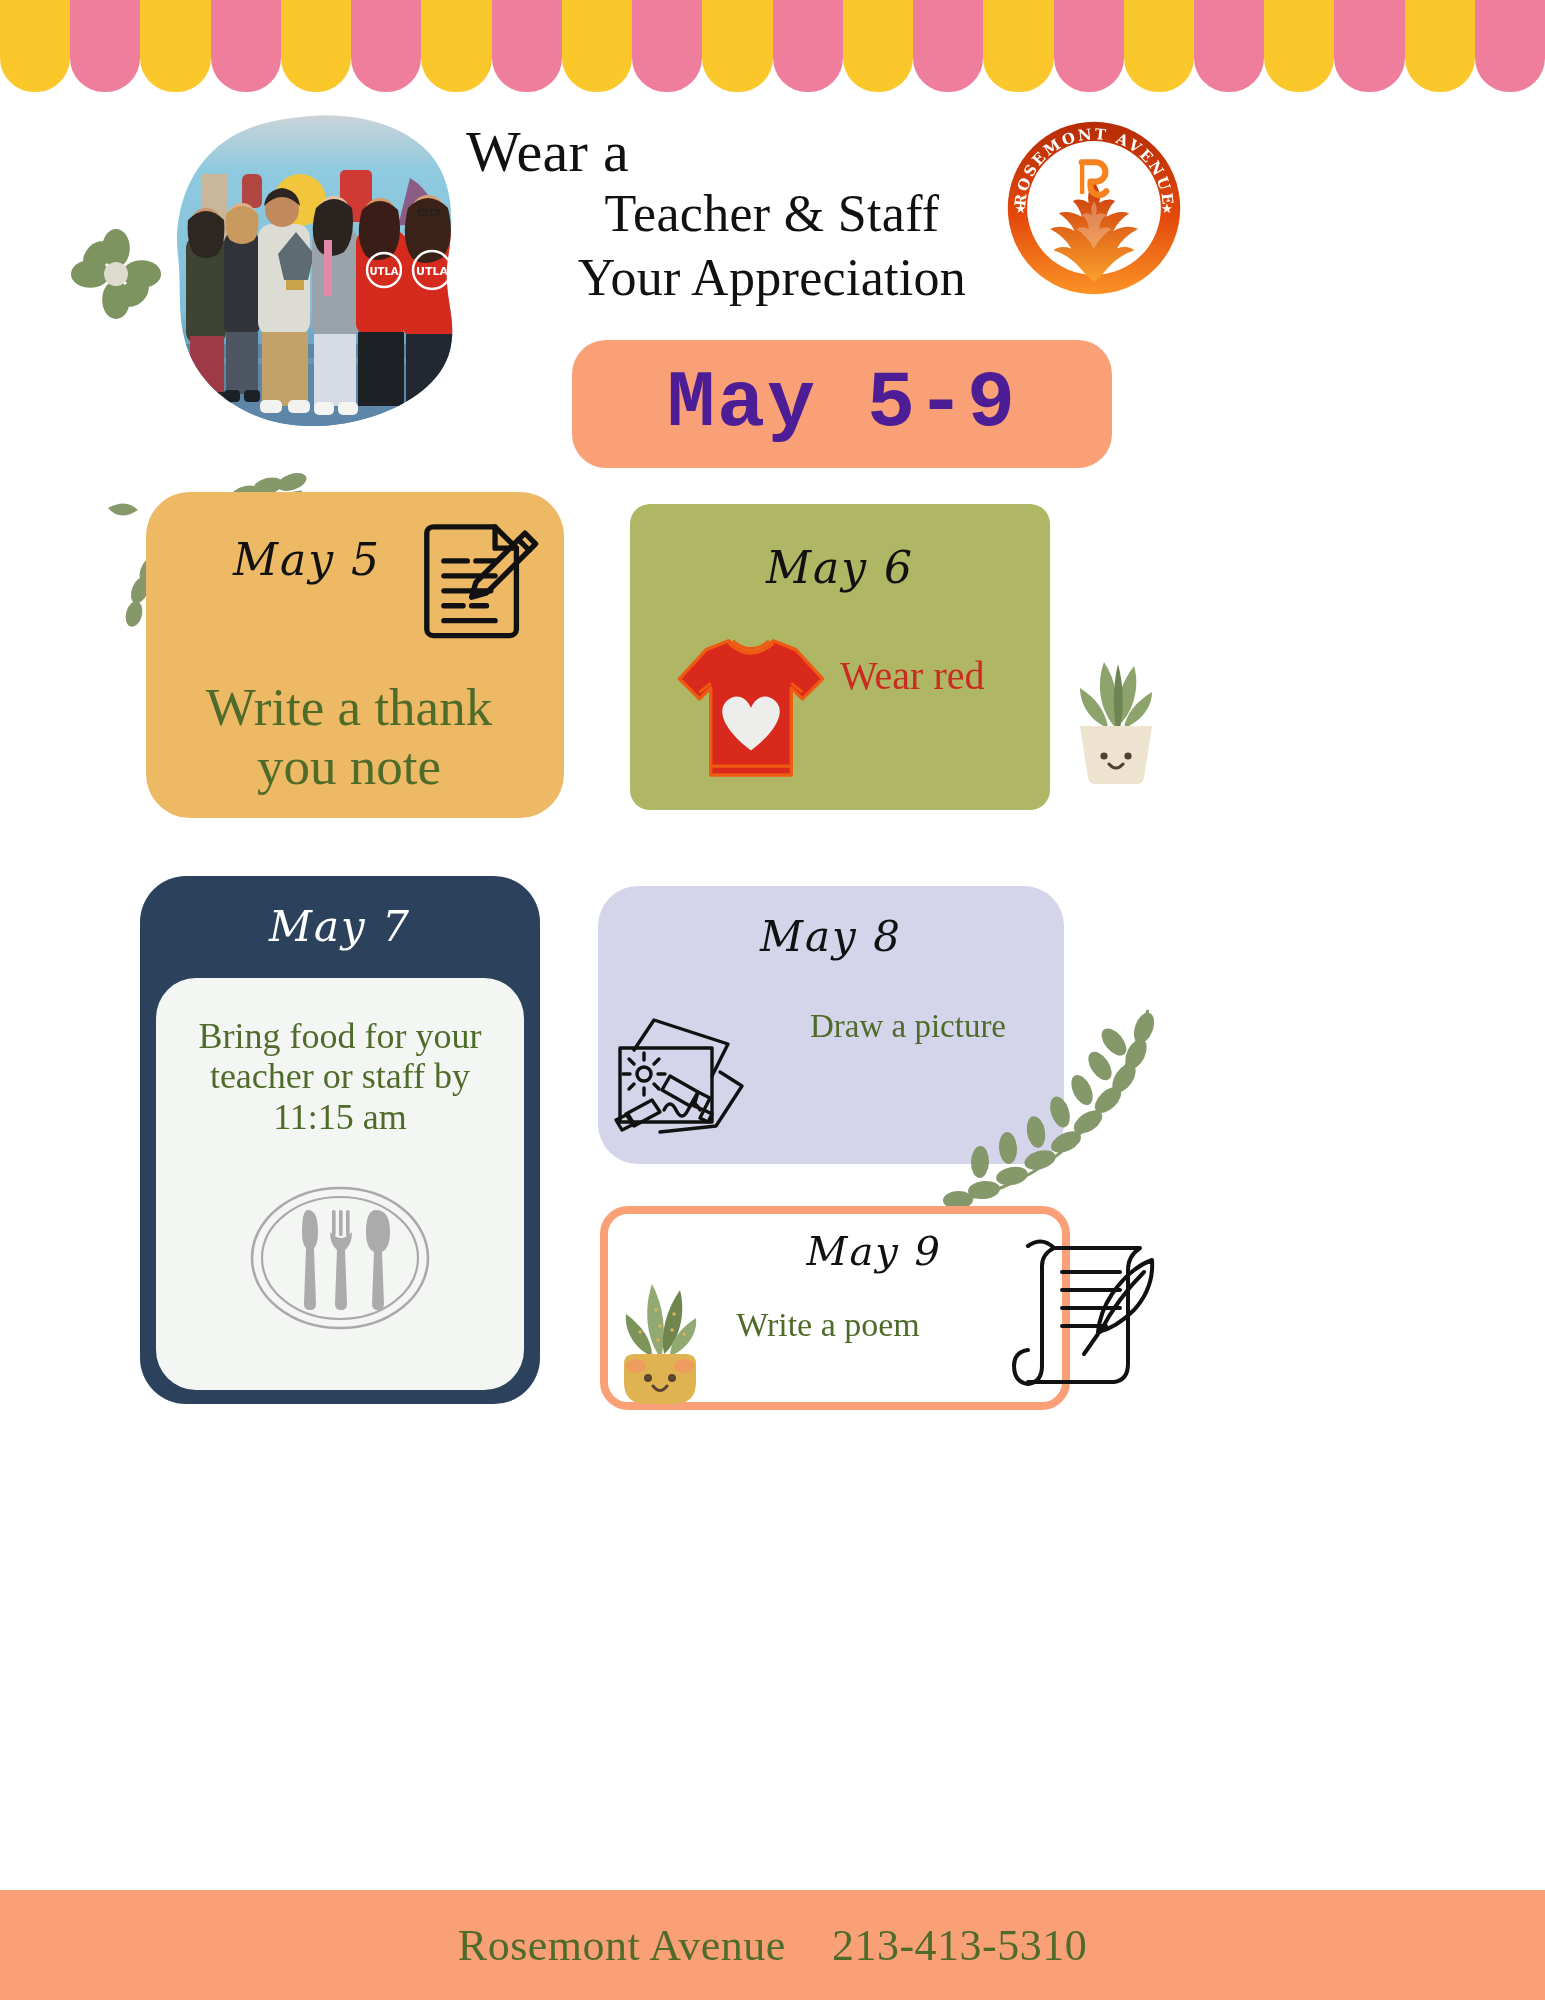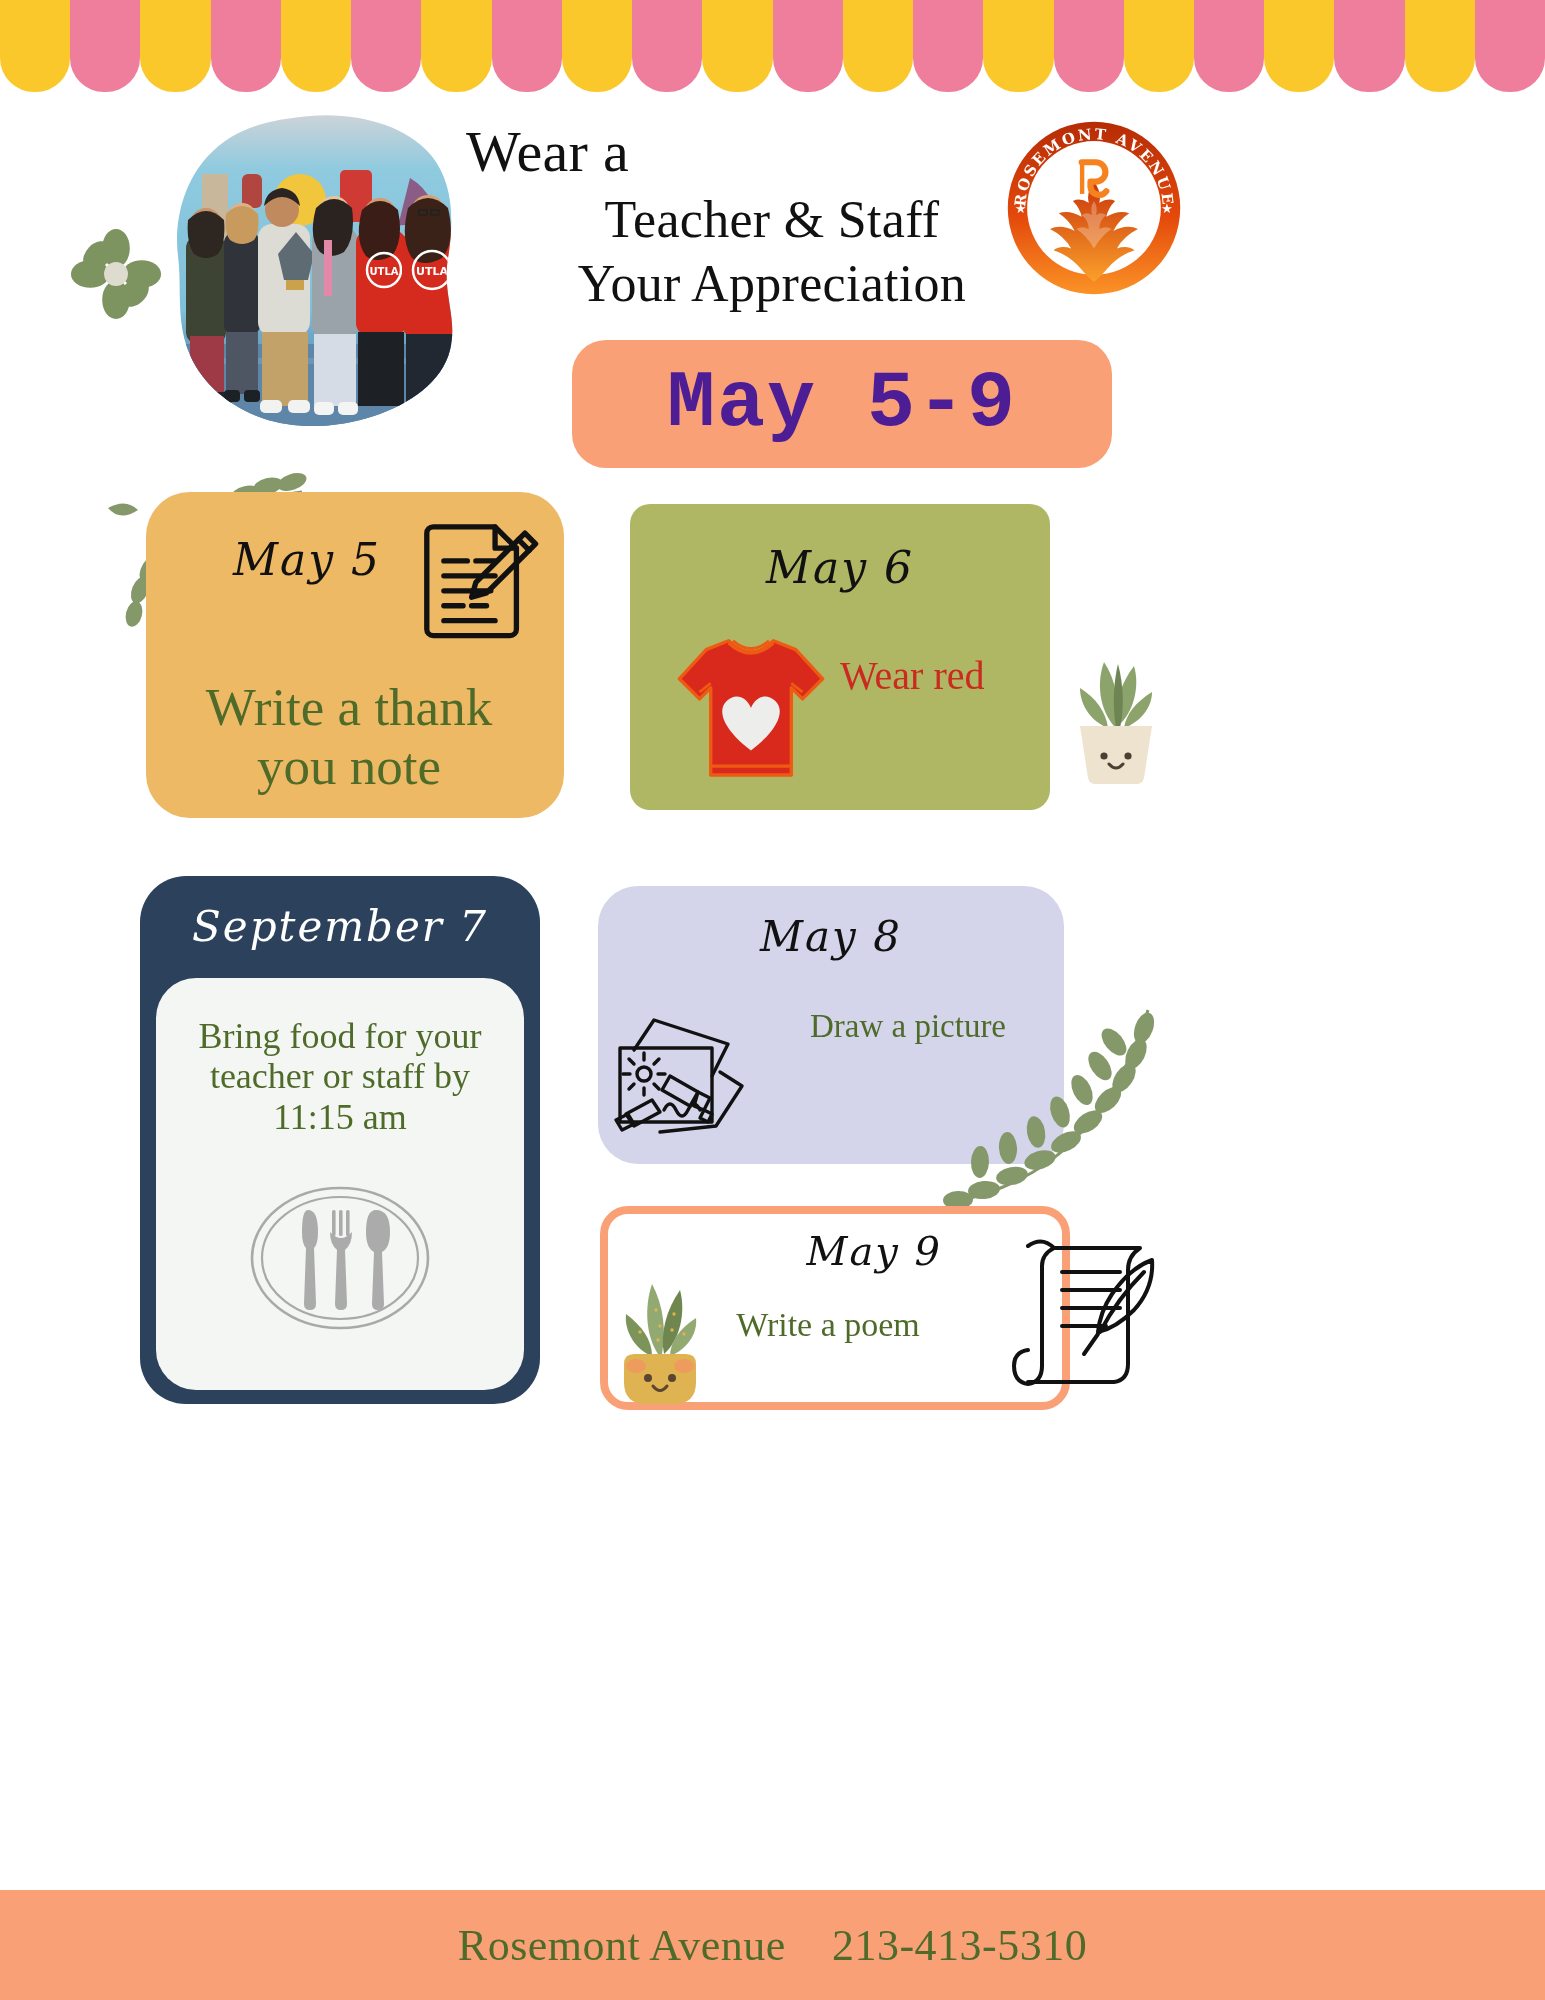--- a/index.html
+++ b/index.html
@@ -15,21 +15,21 @@
   .scallop{flex:1 1 auto;height:92px;border-radius:0 0 34px 34px;}
 
   
   .photo-wrap{position:absolute;left:62px;top:108px;width:400px;height:330px;}
   .flower{position:absolute;left:8px;top:120px;width:92px;height:92px;}
   .photo-blob{position:absolute;left:100px;top:4px;width:300px;height:318px;overflow:hidden;}
 
   .title-block{position:absolute;left:440px;top:120px;width:620px;}
   .title-line{color:#111;font-family:"Liberation Serif",serif;letter-spacing:.3px;line-height:1.12;}
   .t1{font-size:58px;text-align:left;padding-left:26px;}
-  .t2{font-size:52px;text-align:center;padding-left:44px;margin-top:6px;}
+  .t2{font-size:52px;text-align:center;padding-left:44px;}
   .t3{font-size:52px;text-align:center;padding-left:44px;margin-top:6px;}
 
   .school-seal{position:absolute;left:1006px;top:120px;width:176px;height:176px;}
 
   
   .date-banner{
     position:absolute;left:572px;top:340px;width:540px;height:128px;
     background:#F9A077;border-radius:34px;
     display:flex;align-items:center;justify-content:center;
   }
@@ -339,21 +339,21 @@
     <g fill="#6E8553">
       <path d="M54 88 C50 64 52 40 56 24 C62 46 62 70 58 88z"></path>
     </g>
     <path d="M18 86 h72 l-8 52 a8 8 0 0 1 -8 6 h-40 a8 8 0 0 1 -8 -6z" fill="#EEE3CE"></path>
     <circle cx="42" cy="116" r="3.6" fill="#4B4033"></circle>
     <circle cx="66" cy="116" r="3.6" fill="#4B4033"></circle>
     <path d="M47 124 q7 8 14 0" fill="none" stroke="#4B4033" stroke-width="3" stroke-linecap="round"></path>
   </svg>
 
   <div class="card card-may7">
-    <div class="script m7-date">September 7</div>
+    <div class="script m7-date">May 7</div>
     <div class="m7-inner">
       <div class="body-text m7-text">Bring food for your teacher or staff by 11:15 am</div>
       <svg class="m7-plate" viewBox="0 0 184 148">
         <ellipse cx="92" cy="74" rx="88" ry="70" fill="none" stroke="#A9A9A9" stroke-width="2.6"></ellipse>
         <ellipse cx="92" cy="74" rx="78" ry="61" fill="none" stroke="#A9A9A9" stroke-width="2.2"></ellipse>
         <g fill="#ABABAB">
           <path d="M60 26 q10 0 10 22 q0 12 -4 16 l2 56 q0 6 -6 6 q-6 0 -6 -6 l2 -56 q-4 -4 -4 -16 q0 -22 6 -22z"></path>
           <g>
             <rect x="84" y="26" width="3.6" height="26" rx="1.6"></rect>
             <rect x="91" y="26" width="3.6" height="26" rx="1.6"></rect>

